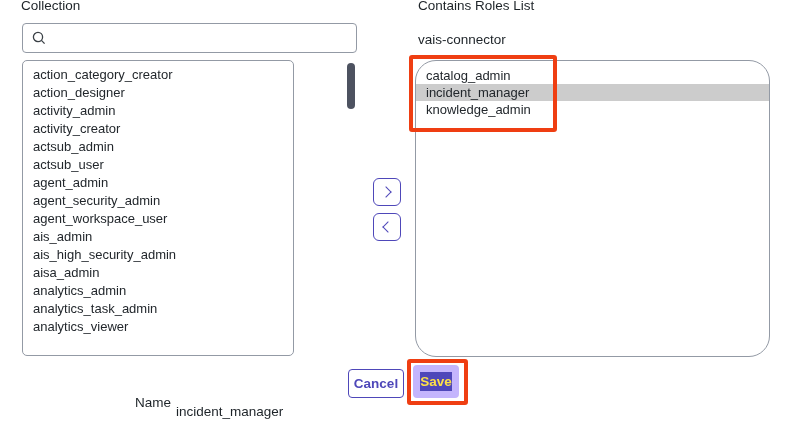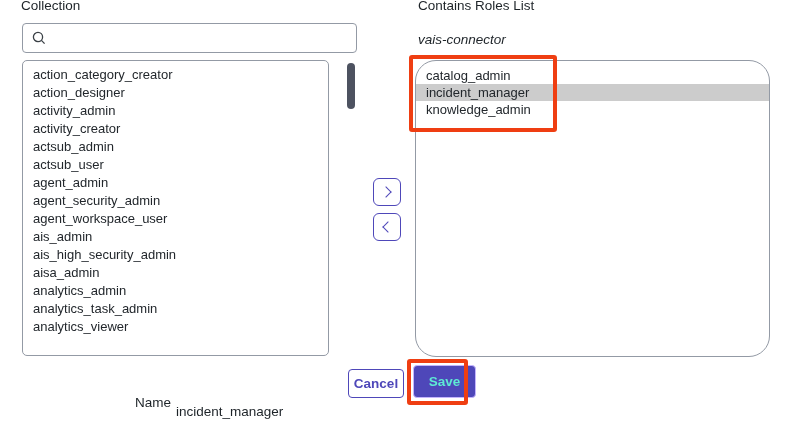--- a/index.html
+++ b/index.html
@@ -14,21 +14,21 @@
                 border:1px solid #939aa5; border-radius:4px; background:#fff;
                 display:flex; align-items:center; padding-left:8px; }
   .search-box svg { display:block; }
   .search-input { border:none; outline:none; flex:1; height:100%;
                   font-size:13px; font-family:"Liberation Sans", sans-serif; background:transparent; }
 
   
   .listbox { border:1px solid #939aa5; border-radius:5px; background:#fff;
              overflow:hidden; font-size:13px; }
   .listbox .row { line-height:18px; padding-left:10px; white-space:nowrap; cursor:default; }
-  #collection-list { left:22px; top:60px; width:307px; height:296px; padding-top:5px; }
+  #collection-list { left:22px; top:60px; width:272px; height:296px; padding-top:5px; }
   #roles-list { left:415px; top:60px; width:355px; height:297px; padding-top:6px;border-radius:21px; }
   #roles-list .row { line-height:17px; }
   #roles-list .row.selected { background:#cccccc; }
 
   
   .scroll-thumb { right:3px; top:3px; width:8px; height:46px;
                   background:#4d5260; border-radius:4px; }
 
   
   .arrow-btn { width:28px; height:28px; background:#fff;
@@ -41,22 +41,22 @@
 
   
   .highlight-rect { border:4px solid #ef3e12; border-radius:3px;
                     pointer-events:none; z-index:5; background:transparent; }
 
   
   .btn { font-family:"Liberation Sans", sans-serif; font-size:13.5px; font-weight:bold;
          border-radius:4px; cursor:pointer; display:flex; align-items:center; justify-content:center; }
   #cancel-btn { left:348px; top:369px; width:56px; height:29px;
                 background:#fff; border:1px solid #4e47b9; color:#4e47b9; }
-  #save-btn { left:413px; top:365px; width:63px; height:33px;
-              background:#4e47b9; border:1px solid #c4b5fd; color:#5eead4; }
+  #save-btn { left:413px; top:365px; width:46px; height:33px;
+              background:#4e47b9; border:7px solid #c4b5fd; color:#fde047; }
 
   .name-row { font-size:13.5px; color:#1d2328; }
 </style>
 </head>
 <body>
 
 <div class="abs section-label" style="left:21px; top:-2px;">Collection</div>
 
 <div class="abs search-box">
   <span>
@@ -90,21 +90,21 @@
 
 <div class="abs arrow-btn" style="left:373px; top:178px;">
   <span class="chevron right"></span>
 </div>
 <div class="abs arrow-btn" style="left:373px; top:213px;">
   <span class="chevron left"></span>
 </div>
 
 <div class="abs section-label" style="left:418px; top:-2px;">Contains Roles List</div>
 
-<div class="abs section-label" style="left:418px; top:32px;font-style:italic;">vais-connector</div>
+<div class="abs section-label" style="left:418px; top:32px;">vais-connector</div>
 
 <div class="abs listbox" id="roles-list">
 
 <div class="row">catalog_admin</div>
     <div class="row selected">incident_manager</div>
     <div class="row">knowledge_admin</div>
   </div>
 
 <div class="abs highlight-rect" style="left:409px; top:55px; width:148px; height:77px;"></div>
 

